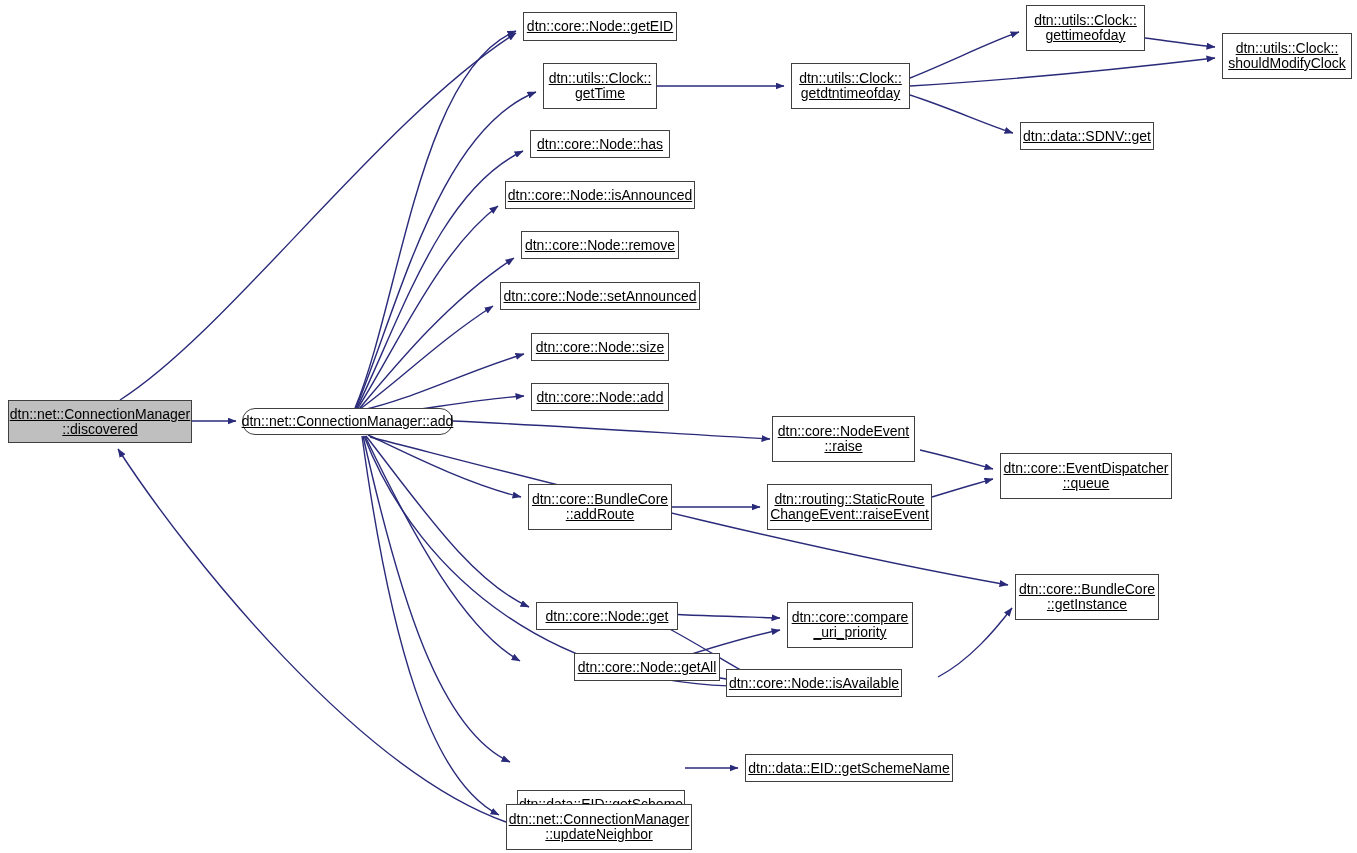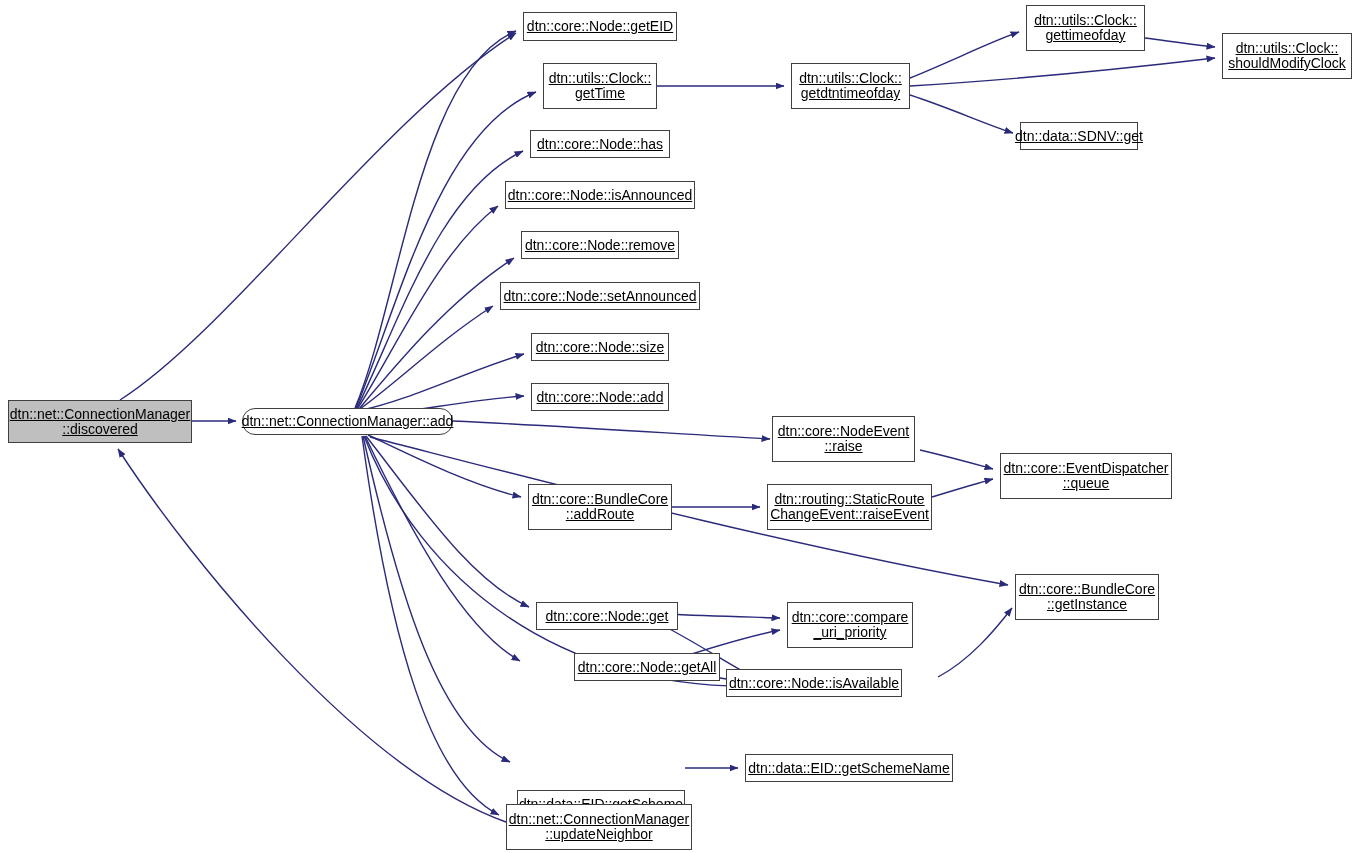--- a/index.html
+++ b/index.html
@@ -140,17 +140,17 @@
 getdtntimeofday</span>
       </div>
       <div class="node" style="left: 1026px; top: 5px; width: 119px; height: 46px;">
         <span>dtn::utils::Clock::
 gettimeofday</span>
       </div>
       <div class="node" style="left: 1222px; top: 33px; width: 130px; height: 46px;">
         <span>dtn::utils::Clock::
 shouldModifyClock</span>
       </div>
-      <div class="node" style="left: 1020px; top: 122px; width: 118px; height: 28px;">
+      <div class="node" style="left: 1020px; top: 122px; width: 134px; height: 28px;">
         <span>dtn::data::SDNV::get</span>
       </div>
     </div>
 </div>
 
 </body></html>

